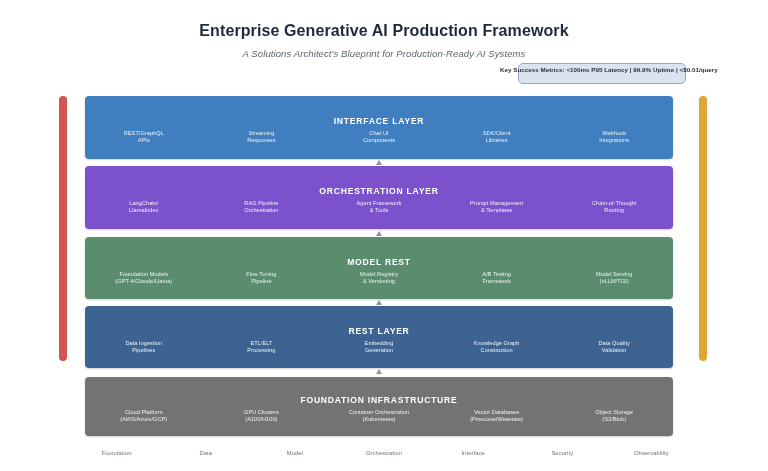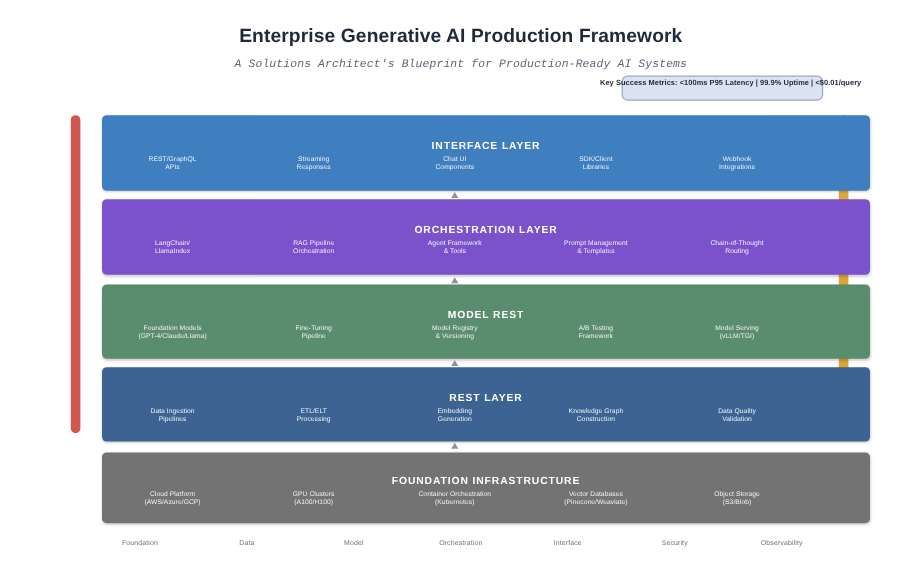--- a/index.html
+++ b/index.html
@@ -17,21 +17,20 @@
     position:absolute;left:0;top:22px;width:768px;
     text-align:center;
     font-size:16px;font-weight:bold;color:#1F2937;
     letter-spacing:.1px;
   }
   .subtitle{
     position:absolute;left:0;top:48px;width:768px;
     text-align:center;
     font-size:9.5px;font-style:italic;color:#5C6575;
     letter-spacing:.1px;
-    font-family:Liberation Mono, monospace;
   }
 
   
   .metrics-box{
     position:absolute;left:518px;top:63px;width:166px;height:19px;
     background:#DCE3F0;border:1px solid #9AA8C4;border-radius:5px;
   }
   .metrics-text{
     position:absolute;left:500px;top:66px;width:200px;
     text-align:left;white-space:nowrap;
@@ -39,21 +38,21 @@
     letter-spacing:.05px;
   }
 
   
   .side-bar{position:absolute;width:8px;border-radius:4px;}
   .side-bar.left{left:59px;top:96px;height:265px;background:#D0564F;}
   .side-bar.right{left:699px;top:96px;height:265px;background:#DFA636;}
 
   
   .layer{
-    position:absolute;left:85px;width:640px;
+    position:absolute;left:85px;width:588px;
     border-radius:4px;
     box-shadow:0 1px 2px rgba(0,0,0,.18);
   }
   .layer-title{
     position:absolute;left:0;width:100%;
     text-align:center;
     color:#ffffff;font-weight:bold;font-size:8.6px;
     letter-spacing:.75px;
   }
   .component{

